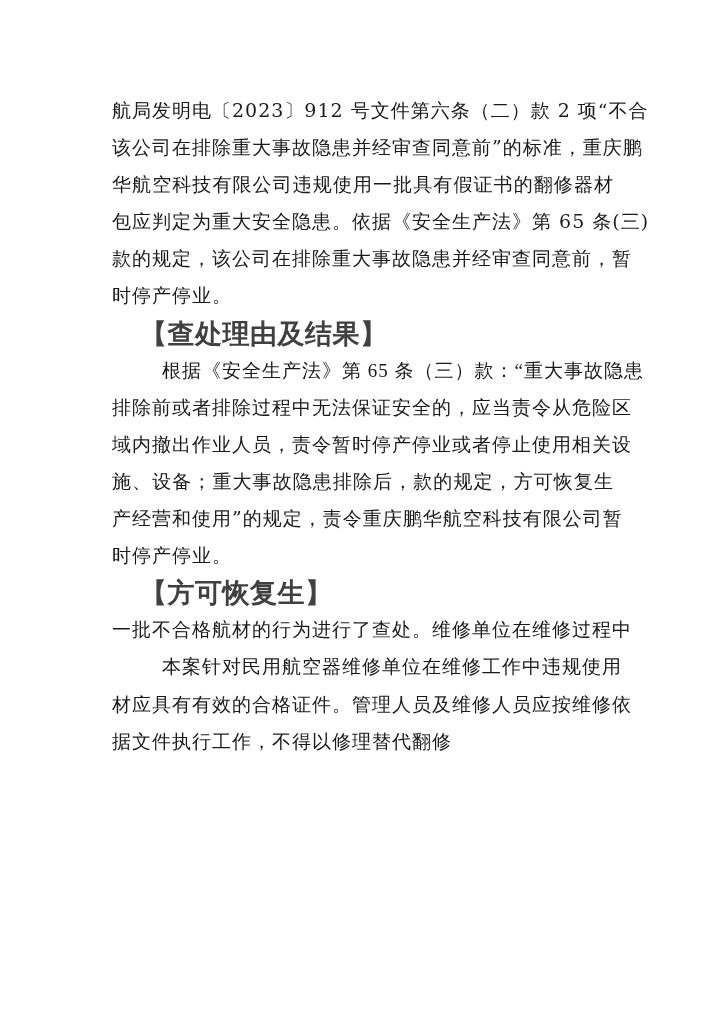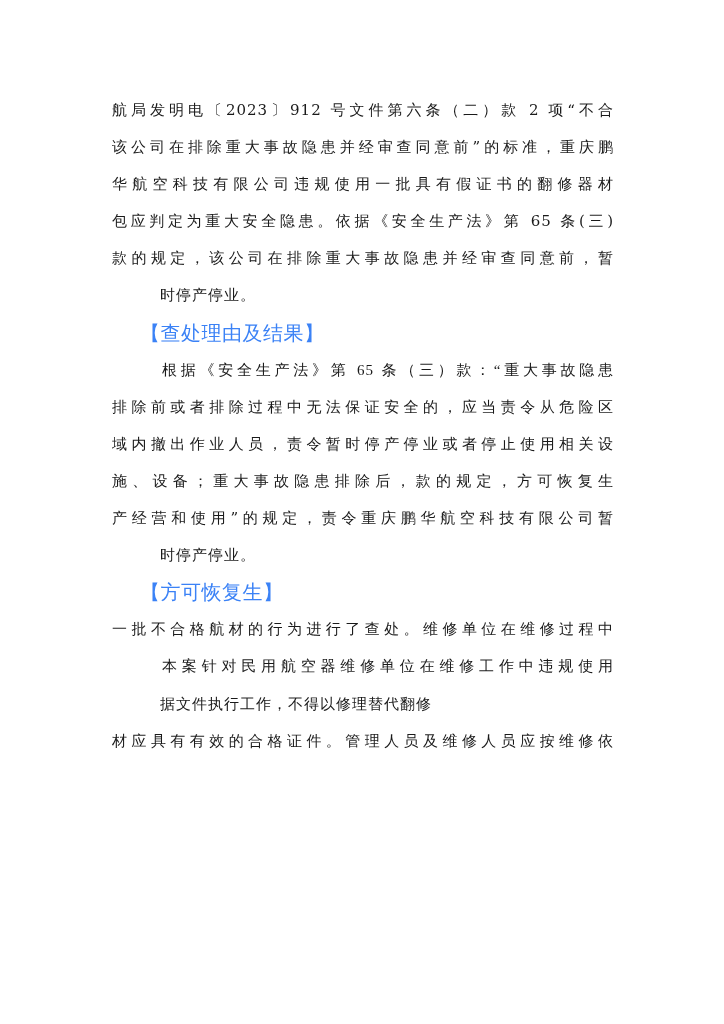--- a/index.html
+++ b/index.html
@@ -4,31 +4,31 @@
   <style>
     html, body { margin: 0; padding: 0; background: #ffffff; }
     body { width: 724px; height: 1024px; position: relative; overflow: hidden; }
     .page {
       position: absolute; left: 112px; top: 92px; width: 502px;
       font-family: "DejaVu Serif", "Liberation Serif", serif;
       color: #1a1a1a;
     }
     .line {
       height: 37.1px; line-height: 37.1px;
-      font-size: 15px; white-space: nowrap;
+      font-size: 19px; white-space: nowrap;
       text-align: justify; text-align-last: justify;
       letter-spacing: 1px;
     }
-    .line.last { text-align-last: left; margin-left: 48px; }
+    .line.last { text-align-last: left; }
     .line.indent { padding-left: 50px; font-family: Liberation Serif, serif; }
     .heading {
       height: 37.1px; line-height: 37.1px;
       font-family: "DejaVu Sans", "Liberation Sans", sans-serif;
-      font-weight: normal; font-size: 20px;
-      padding-left: 28px; letter-spacing: 0.5px; color: #3b82f6;
+      font-weight: bold; font-size: 27px;
+      padding-left: 28px; letter-spacing: 0.5px; color: #404040;
     }
   </style>
 </head>
 <body>
 
 <div class="page">
   <div>
     <div class="line">航局发明电〔2023〕912 号文件第六条（二）款 2 项“不合</div>
     <div class="line">该公司在排除重大事故隐患并经审查同意前”的标准，重庆鹏</div>
     <div class="line">华航空科技有限公司违规使用一批具有假证书的翻修器材</div>
@@ -44,16 +44,16 @@
     <div class="line">域内撤出作业人员，责令暂时停产停业或者停止使用相关设</div>
     <div class="line">施、设备；重大事故隐患排除后，款的规定，方可恢复生</div>
     <div class="line">产经营和使用”的规定，责令重庆鹏华航空科技有限公司暂</div>
     <div class="line last">时停产停业。</div>
   </div>
 
   <div class="heading">【方可恢复生】</div>
   <div>
     <div class="line">一批不合格航材的行为进行了查处。维修单位在维修过程中</div>
     <div class="line indent">本案针对民用航空器维修单位在维修工作中违规使用</div>
+    <div class="line">材应具有有效的合格证件。管理人员及维修人员应按维修依</div>
     <div class="line last">据文件执行工作，不得以修理替代翻修</div>
-    <div class="line">材应具有有效的合格证件。管理人员及维修人员应按维修依</div>
   </div>
 </div>
 
 </body></html>

